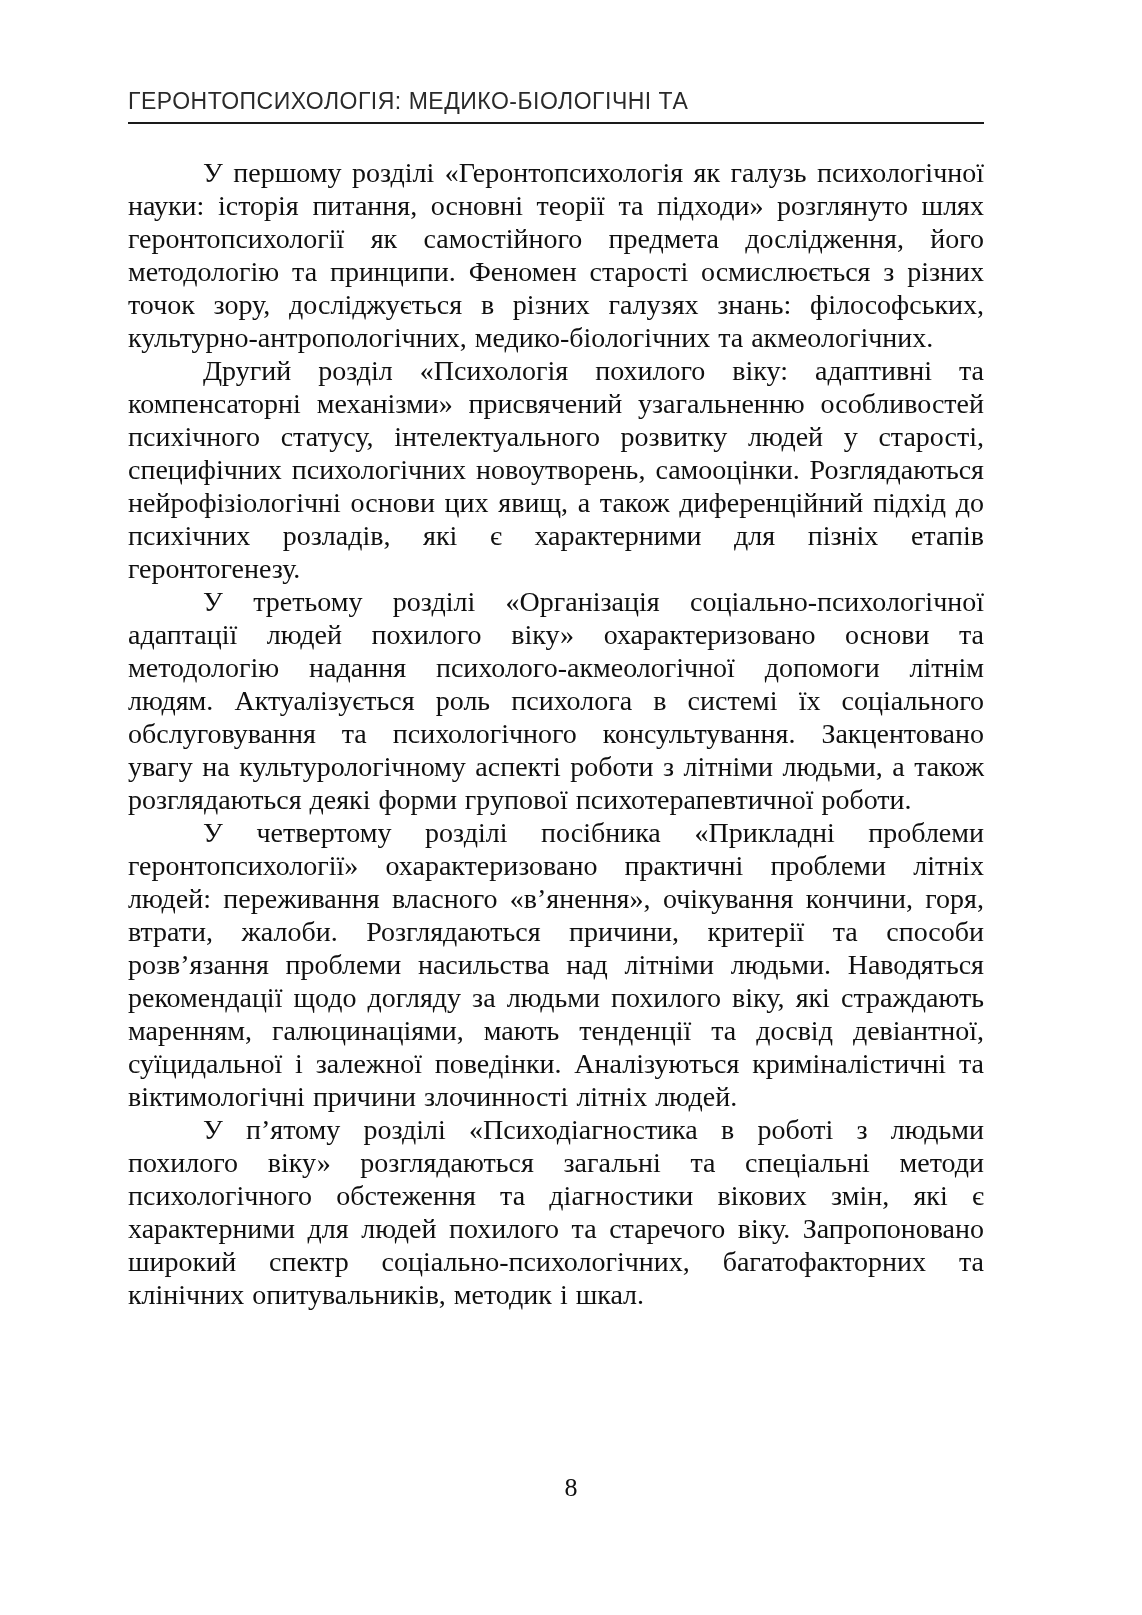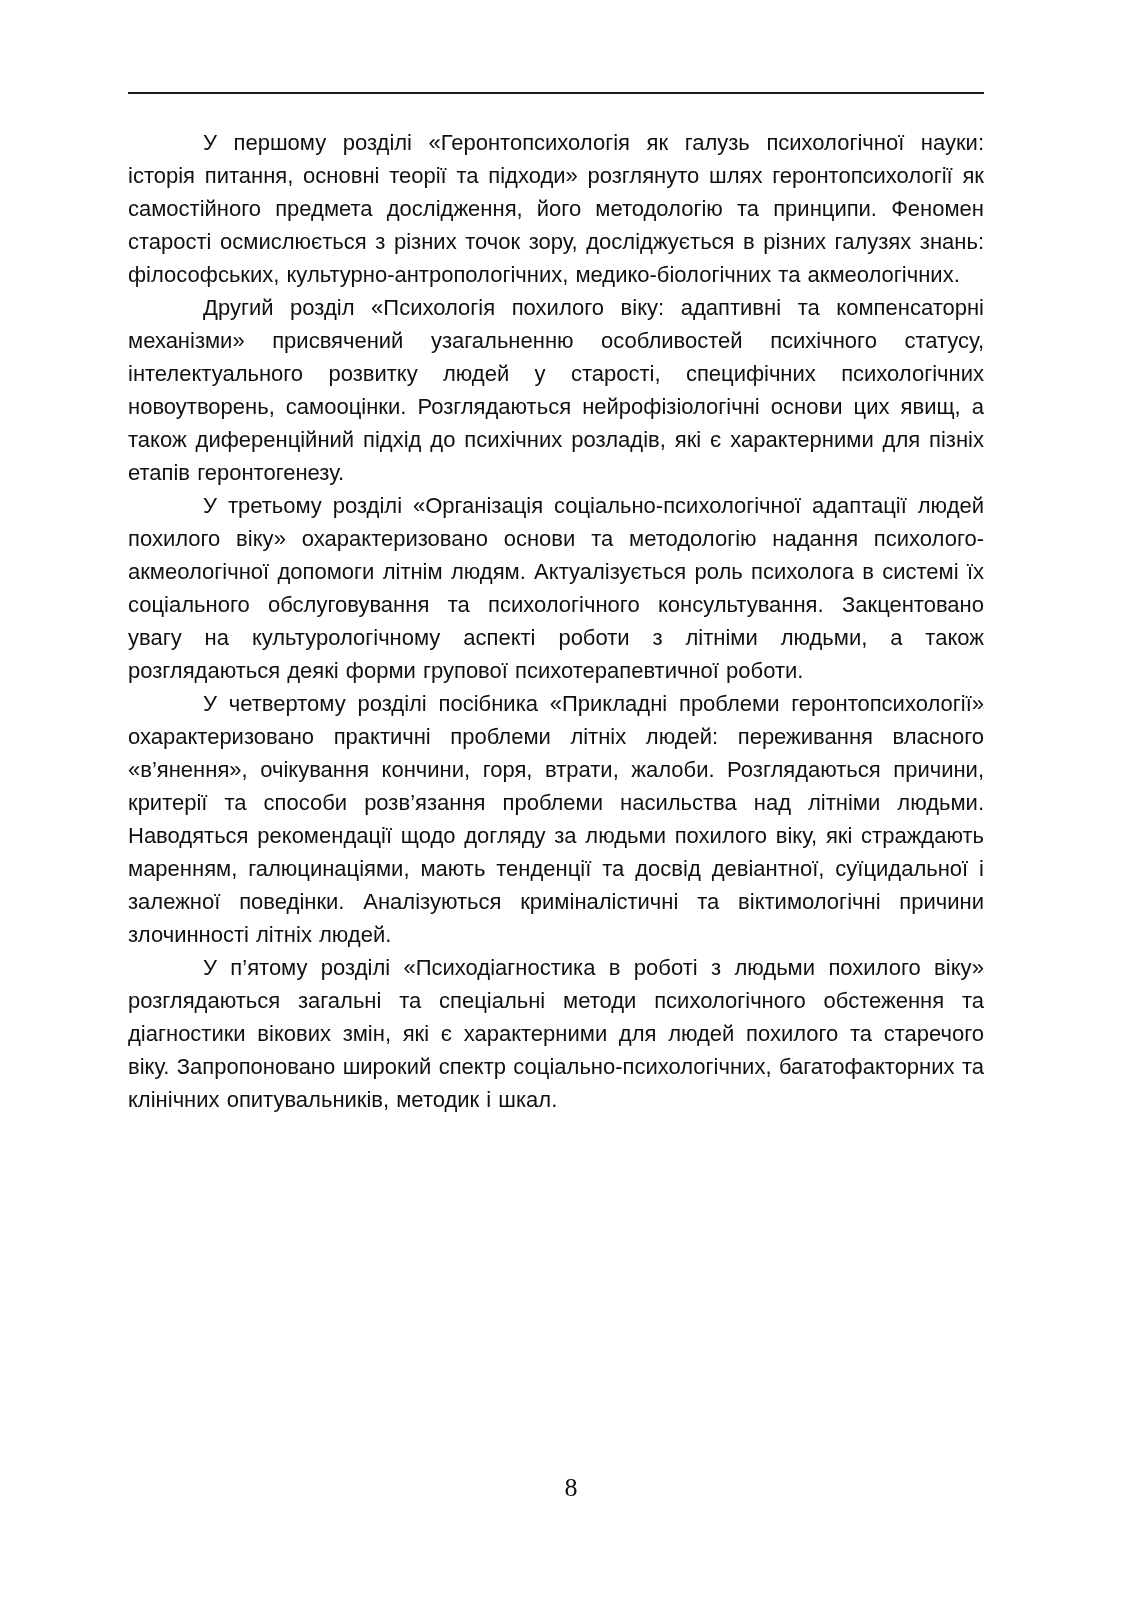--- a/index.html
+++ b/index.html
@@ -26,22 +26,22 @@
     text-transform: uppercase;
   }
   .header-rule {
     margin-top: 6px;
     border-bottom: 2px solid #1a1a1a;
     height: 0;
     width: 100%;
   }
   .body-text {
     margin-top: 32px;
-    font-family: Liberation Sans, sans-serif;
-    font-size: 22px;
+    font-family: Liberation Serif, serif;
+    font-size: 28px;
     line-height: 33px;
     color: #101010;
   }
   .body-text p {
     margin: 0;
     text-align: justify;
     text-indent: 75px;
     word-spacing: 1px;
   }
   .page-number {
@@ -54,20 +54,21 @@
     font-size: 26px;
     color: #101010;
   }
 </style>
 </head>
 <body>
 
 <div class="page">
 
   <header class="running-header">
+    <div class="header-line">ГЕРОНТОПСИХОЛОГІЯ: МЕДИКО-БІОЛОГІЧНІ ТА</div>
     <div class="header-rule"></div>
   </header>
 
   <main class="body-text">
     <p>У першому розділі «Геронтопсихологія як галузь психологічної науки: історія питання, основні теорії та підходи» розглянуто шлях геронтопсихології як самостійного предмета дослідження, його методологію та принципи. Феномен старості осмислюється з різних точок зору, досліджується в різних галузях знань: філософських, культурно-антропологічних, медико-біологічних та акмеологічних.</p>
     <p>Другий розділ «Психологія похилого віку: адаптивні та компенсаторні механізми» присвячений узагальненню особливостей психічного статусу, інтелектуального розвитку людей у старості, специфічних психологічних новоутворень, самооцінки. Розглядаються нейрофізіологічні основи цих явищ, а також диференційний підхід до психічних розладів, які є характерними для пізніх етапів геронтогенезу.</p>
     <p>У третьому розділі «Організація соціально-психологічної адаптації людей похилого віку» охарактеризовано основи та методологію надання психолого-акмеологічної допомоги літнім людям. Актуалізується роль психолога в системі їх соціального обслуговування та психологічного консультування. Закцентовано увагу на культурологічному аспекті роботи з літніми людьми, а також розглядаються деякі форми групової психотерапевтичної роботи.</p>
     <p>У четвертому розділі посібника «Прикладні проблеми геронтопсихології» охарактеризовано практичні проблеми літніх людей: переживання власного «в’янення», очікування кончини, горя, втрати, жалоби. Розглядаються причини, критерії та способи розв’язання проблеми насильства над літніми людьми. Наводяться рекомендації щодо догляду за людьми похилого віку, які страждають маренням, галюцинаціями, мають тенденції та досвід девіантної, суїцидальної і залежної поведінки. Аналізуються криміналістичні та віктимологічні причини злочинності літніх людей.</p>
     <p>У п’ятому розділі «Психодіагностика в роботі з людьми похилого віку» розглядаються загальні та спеціальні методи психологічного обстеження та діагностики вікових змін, які є характерними для людей похилого та старечого віку. Запропоновано широкий спектр соціально-психологічних, багатофакторних та клінічних опитувальників, методик і шкал.</p>
   </main>

